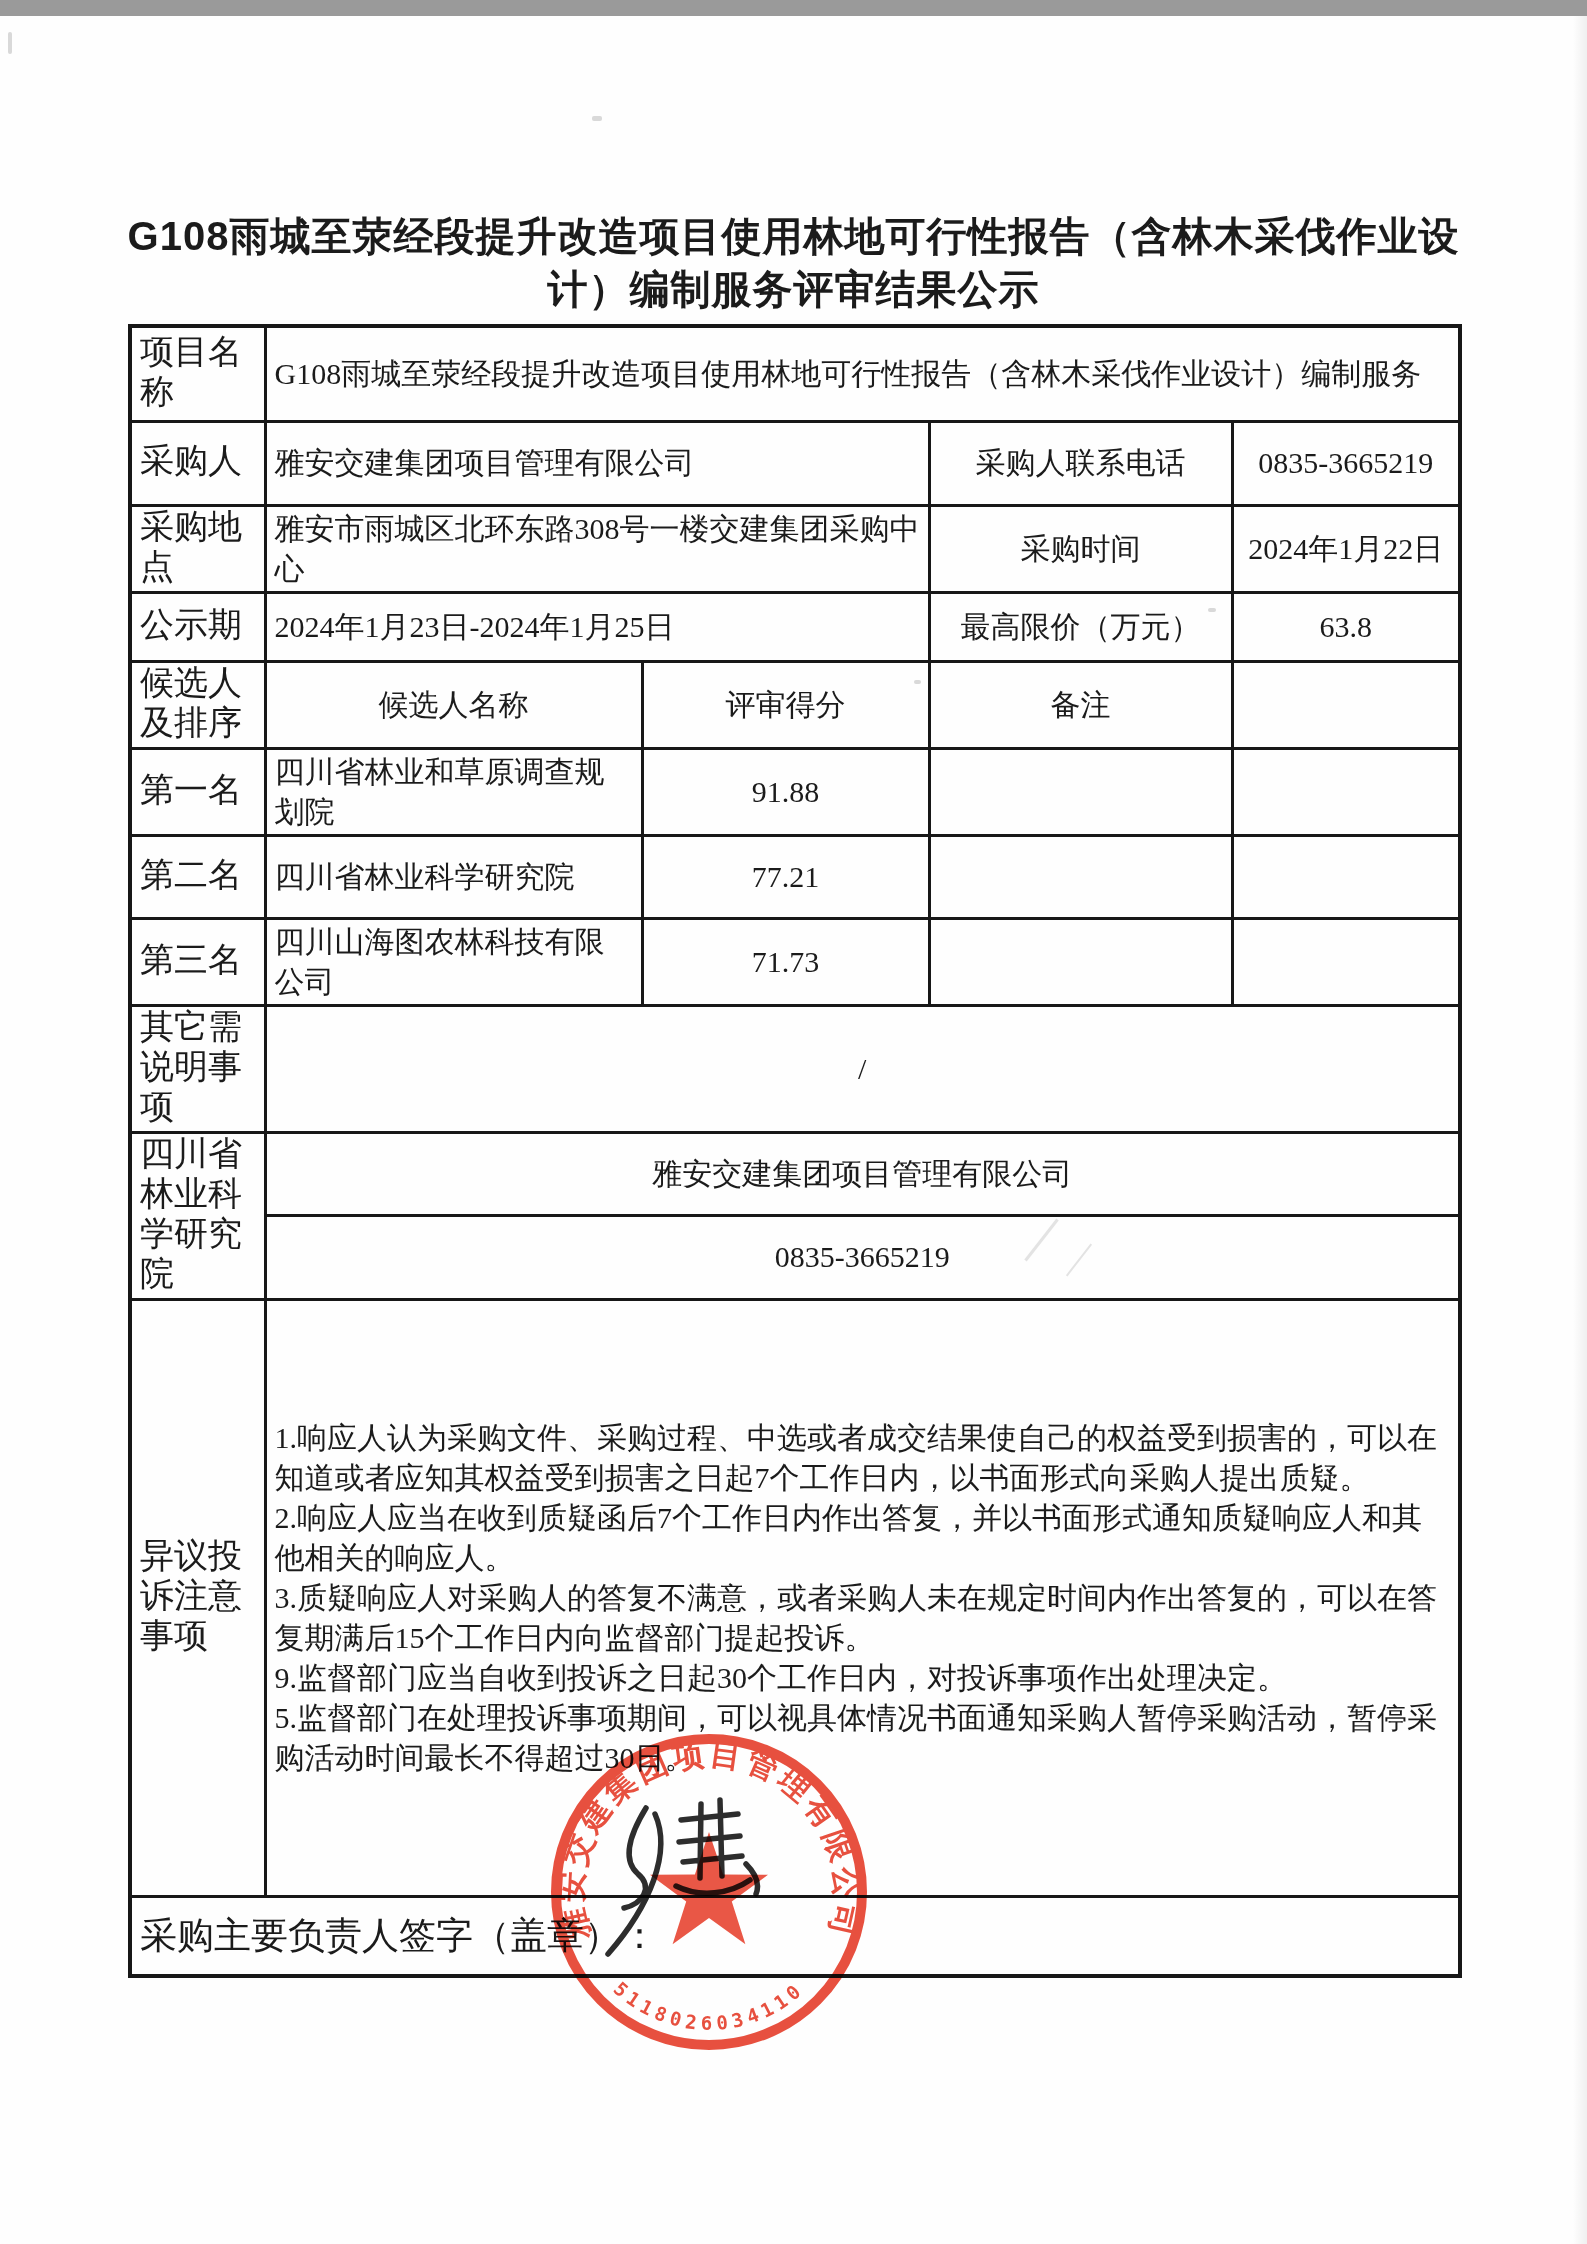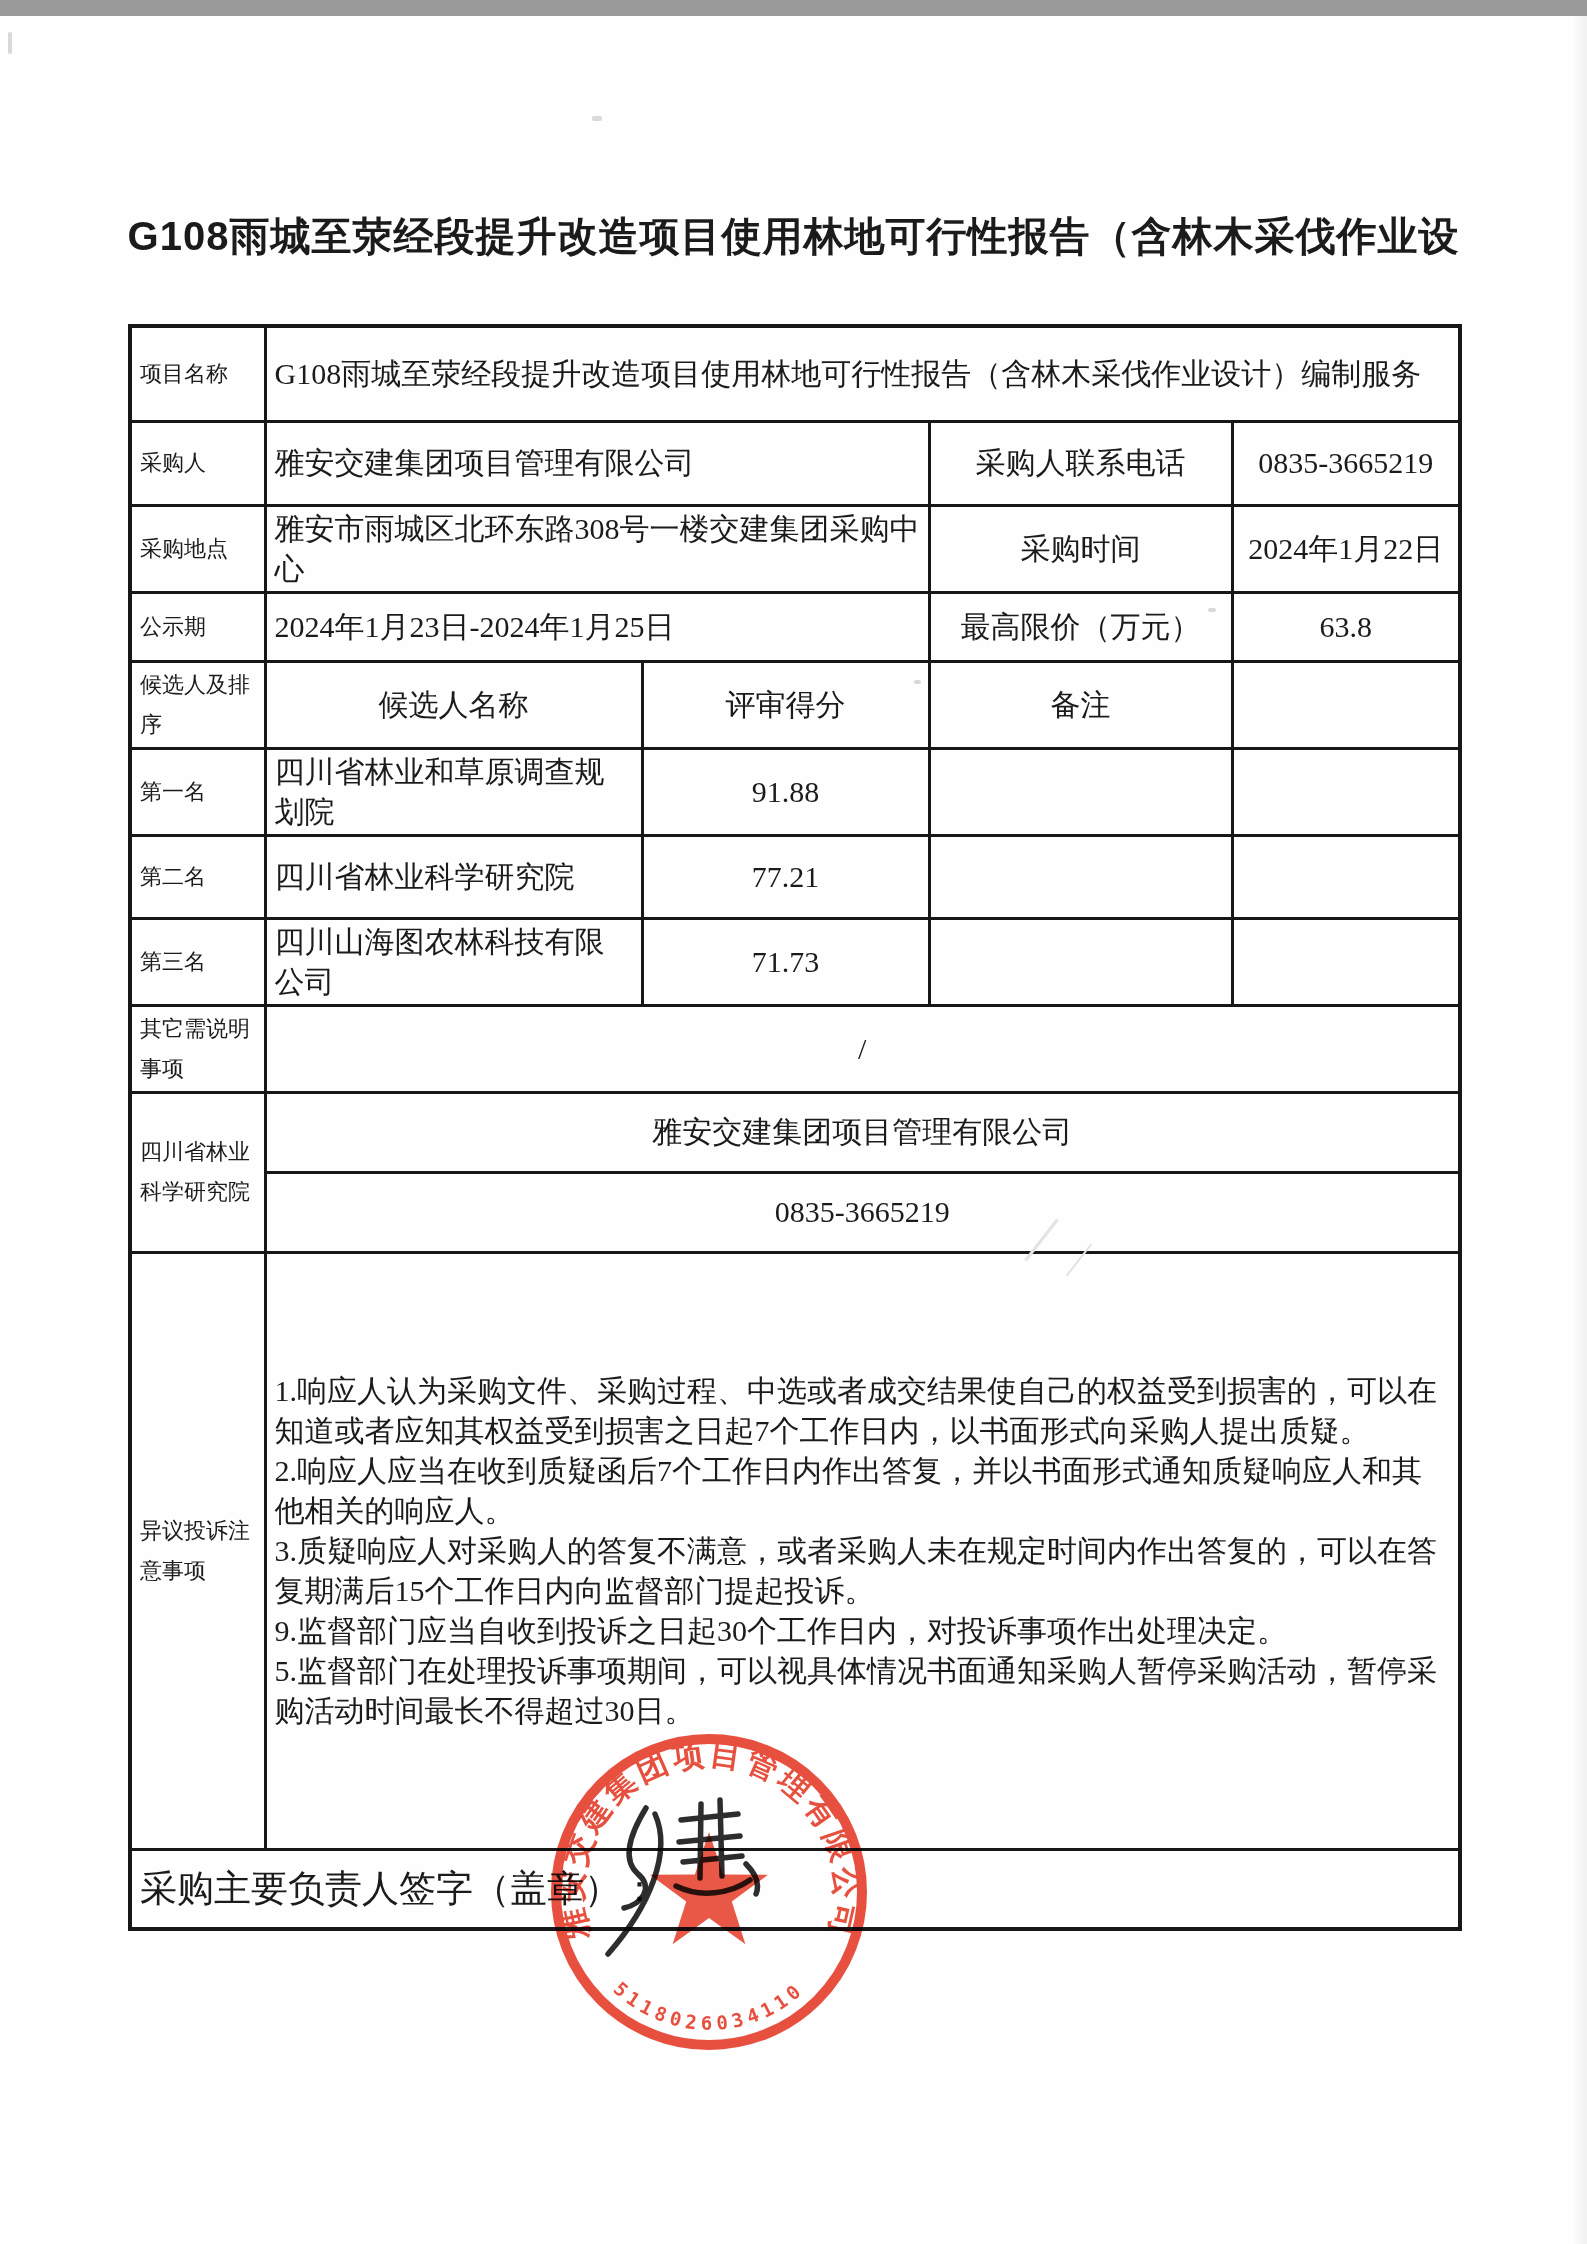--- a/index.html
+++ b/index.html
@@ -32,21 +32,21 @@
     border:4px solid #171717;
     font-size:30px;
   }
   table.doc td{
     border:3px solid #171717;
     padding:2px 8px;
     vertical-align:middle;
     line-height:40px;
     overflow:hidden;
   }
-  td.lbl{font-size:22px;padding-left:8px;padding-right:4px;line-height:40px;}
+  td.lbl{font-size:34px;padding-left:8px;padding-right:4px;line-height:40px;font-family:Liberation Mono, monospace;}
   td.left{text-align:left;}
   td.ctr{text-align:center;}
   tr.h95{height:95px;} tr.h84{height:84px;} tr.h86{height:86px;}
   tr.h69{height:69px;} tr.h76{height:76px;} tr.h77{height:77px;}
   tr.h83{height:83px;} tr.h80{height:80px;}
   tr.h597{height:597px;}
   td.complaint{line-height:52px;padding-left:10px;padding-right:14px;}
   td.complaint div{display:block;}
   td.sig{font-size:37px;padding-left:6px;}
   .seal{position:absolute;left:544px;top:1686px;mix-blend-mode:multiply;opacity:.88;}
@@ -56,20 +56,21 @@
   .edge-shade{position:absolute;right:0;top:0;width:14px;height:2244px;
     background:linear-gradient(to right,rgba(0,0,0,0),rgba(0,0,0,0.06));}
 </style>
 </head>
 <body>
 
 <div class="page">
 
   <div class="title">
     <div>G108雨城至荥经段提升改造项目使用林地可行性报告（含林木采伐作业设</div>
+    <div>计）编制服务评审结果公示</div>
   </div>
 
   <table class="doc">
     <colgroup>
       <col style="width:135px">
         <col style="width:377px">
         <col style="width:287px">
       <col style="width:303px">
         <col style="width:228px">
     </colgroup>

